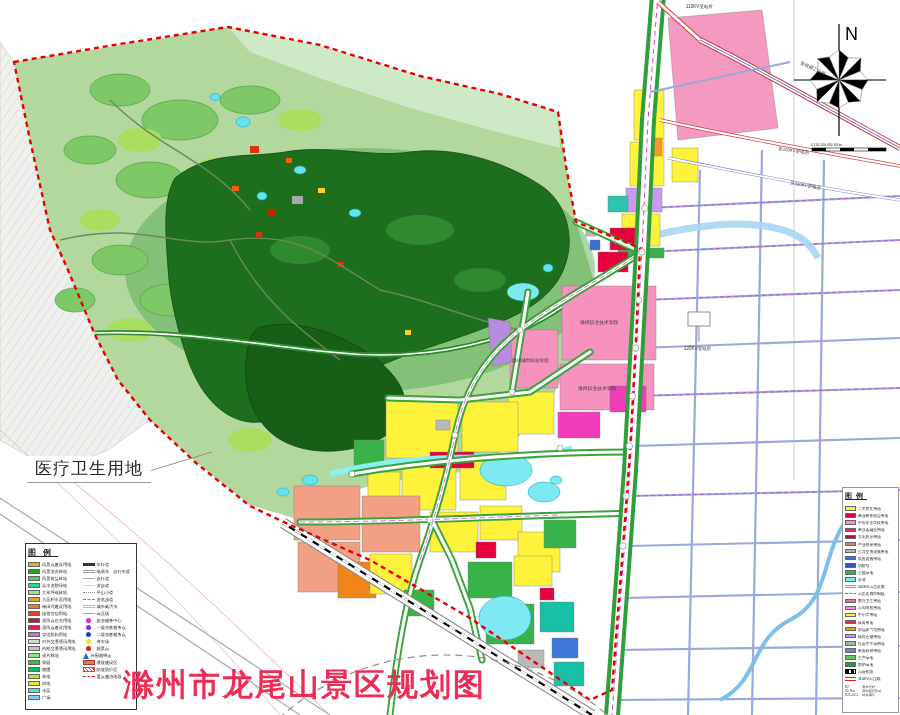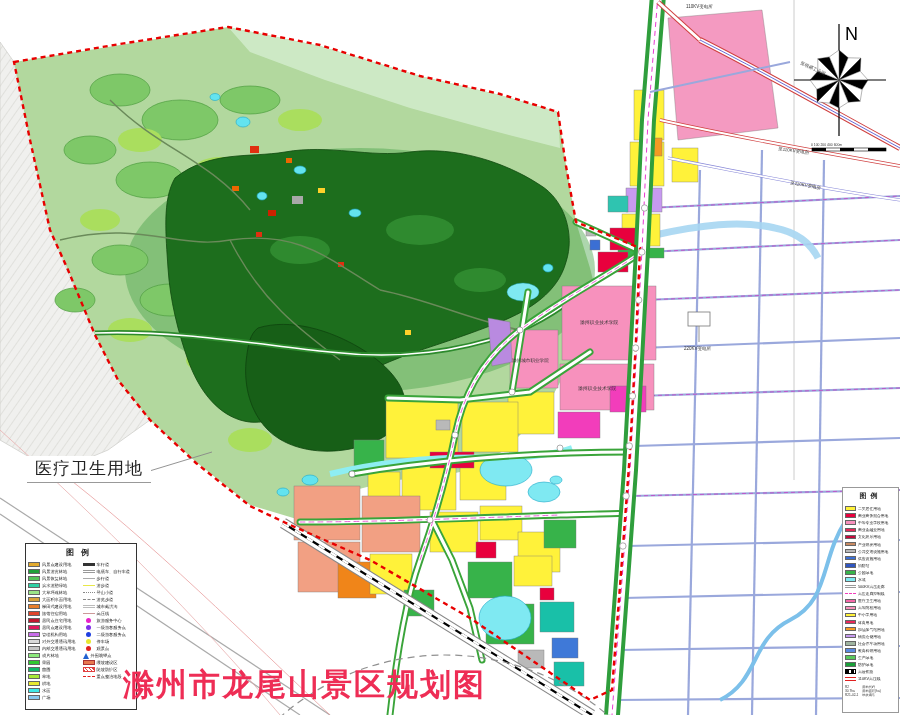--- a/index.html
+++ b/index.html
@@ -30,21 +30,21 @@
   
   .legend{ position:absolute; background:#fff; }
   .lg-left{
     left:25px; top:543px; width:112px; height:167px;
     border:1.2px solid #333; padding:1px 2px;
   }
   .lg-right{
     left:842px; top:487px; width:57px; height:226px;
     border:1px solid #999; padding:1px 2px;
   }
-  .lg-title{ text-align:center; font-weight:bold; color:#222; }
+  .lg-title{ text-align:left; font-weight:bold; color:#222;text-decoration:underline; }
   .lg-left .lg-title{ font-size:8px; letter-spacing:7px; padding:2px 0 3px; }
   .lg-right .lg-title{ font-size:7px; letter-spacing:4px; padding:2px 0 4px; }
   .lg-cols{ display:flex; gap:3px; }
   .lg-col{ flex:1; }
   .lg-item{
     display:flex; align-items:center; gap:2px;
     height:7px; font-size:4.2px; color:#222; white-space:nowrap; overflow:hidden;
   }
   .lg-right .lg-item{ height:7.1px; font-size:3.8px; }
   .sw{ flex:none; width:12px; height:4.5px; border:0.5px solid #666; }

